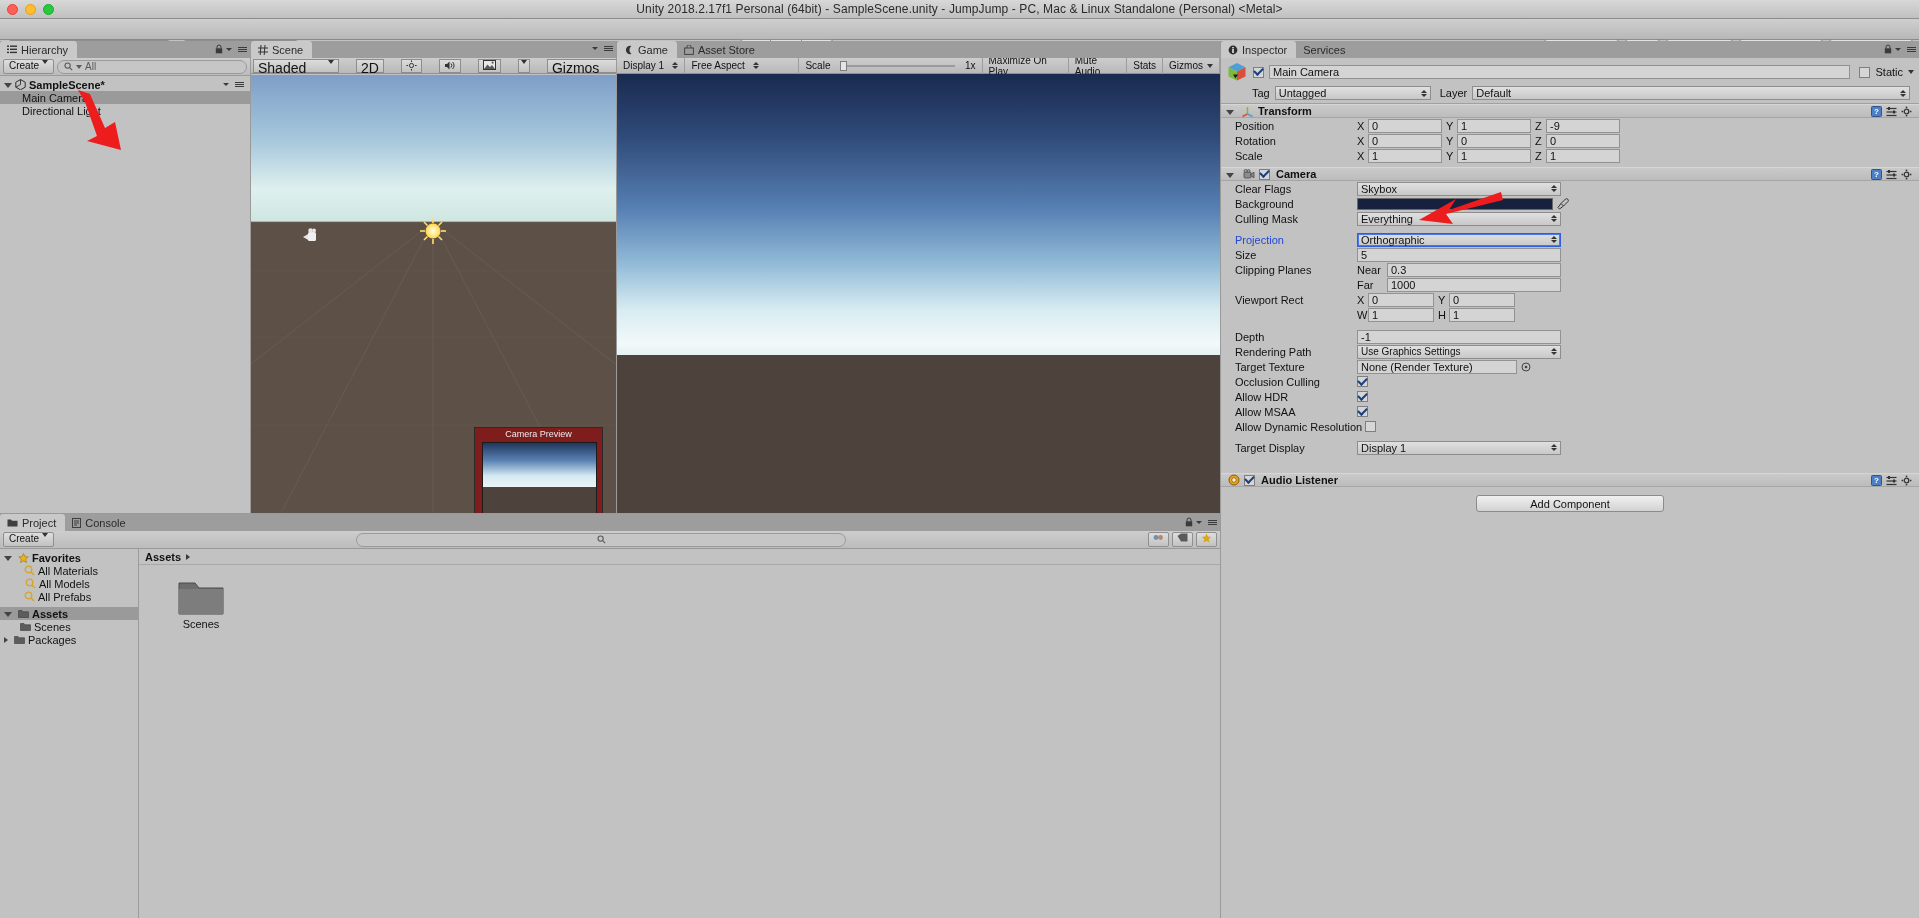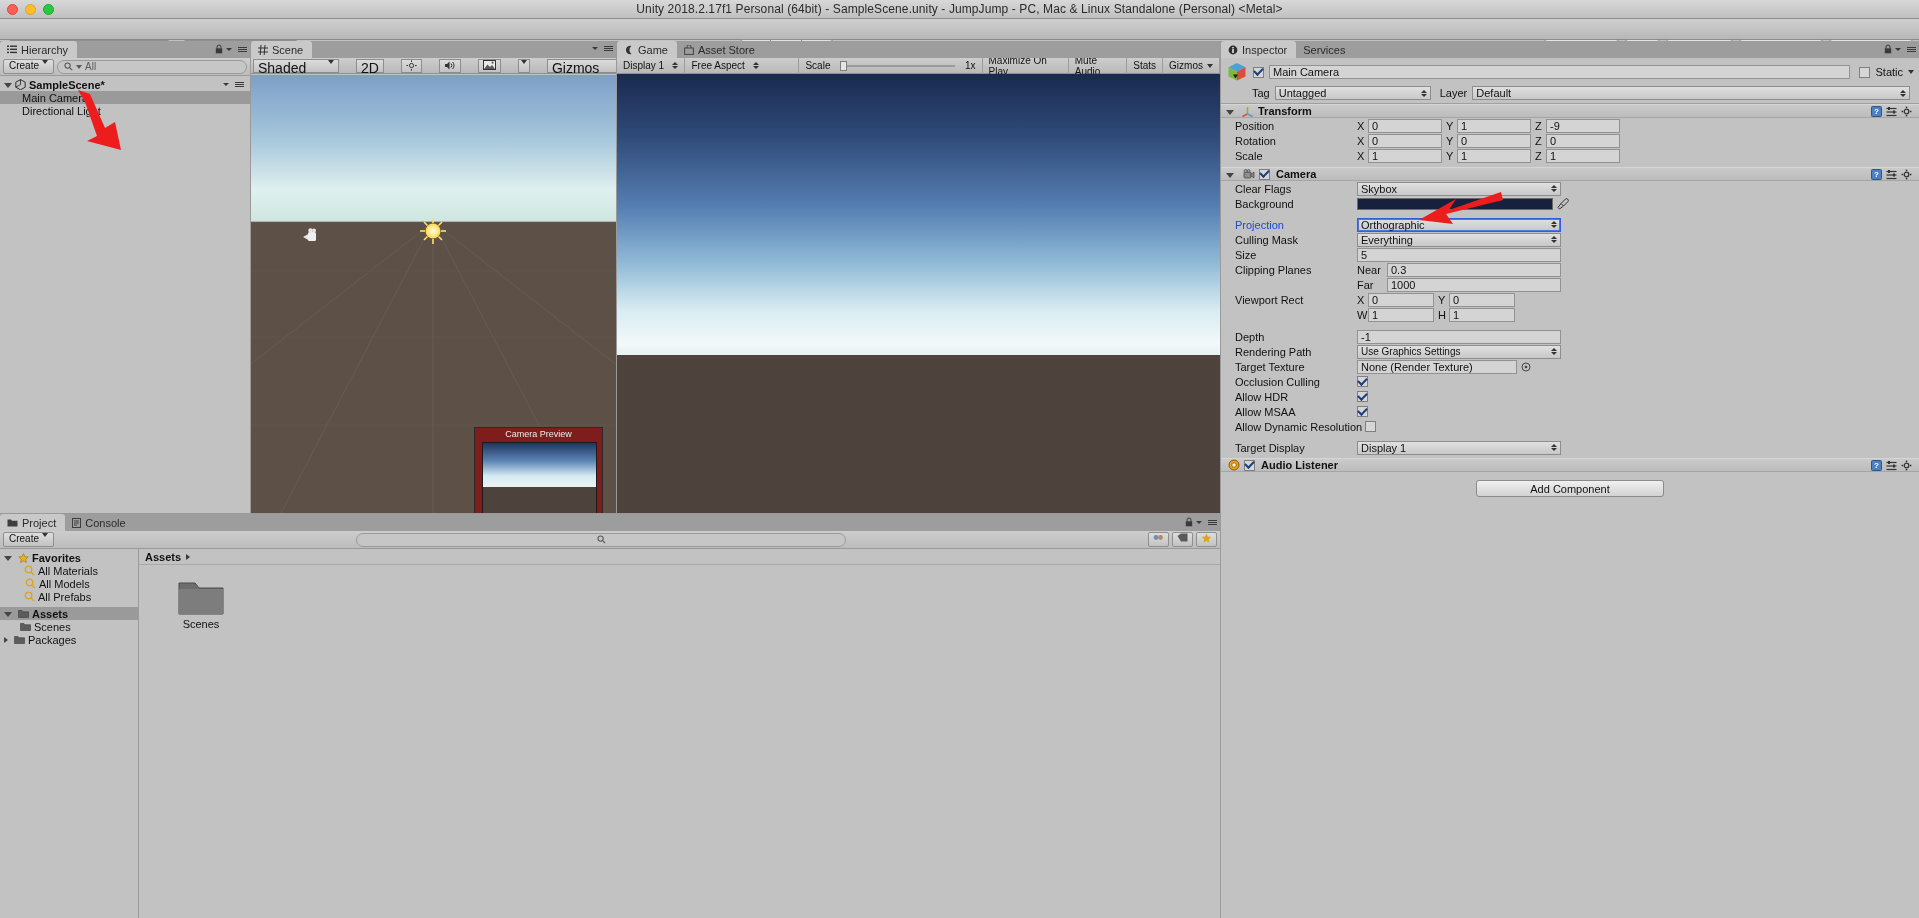--- a/index.html
+++ b/index.html
@@ -777,41 +777,41 @@
         </div>
       </div>
       <div class="row">
         <span class="lbl">Background</span>
         <div id="bgswatch" style="width: 196px; height: 12px; border: 1px solid rgb(106, 106, 106); background: rgb(22, 33, 63);"></div>
         <svg width="12" height="12" viewBox="0 0 12 12" style="margin-left:4px;">
             <path d="M8.5 1 A1.8 1.8 0 0 1 11 3.5 L6.5 8 L4 5.5 Z" fill="none" stroke="#333" stroke-width="1"></path>
             <path d="M4 5.5 L1 9.5 L2.5 11 L6.5 8" fill="none" stroke="#333" stroke-width="1"></path>
           </svg>
       </div>
+      <div class="row">
+        <span class="lbl">Culling Mask</span>
+        <div class="dropfield" style="width:204px;">
+          <span>Everything</span>
+          <span class="updown">
+              <i></i>
+              <i></i>
+            </span>
+        </div>
+      </div>
       <div class="row" style="margin-top:6px;">
         <span class="lbl blue">Projection</span>
         <div class="dropfield highlight" style="width:204px;">
           <span>Orthographic</span>
           <span class="updown">
               <i></i>
               <i></i>
             </span>
         </div>
       </div>
       <div class="row">
-        <span class="lbl">Culling Mask</span>
-        <div class="dropfield" style="width:204px;">
-          <span>Everything</span>
-          <span class="updown">
-              <i></i>
-              <i></i>
-            </span>
-        </div>
-      </div>
-      <div class="row">
         <span class="lbl">Size</span>
         <div class="txtfield" style="width:204px;">5</div>
       </div>
       <div class="row">
         <span class="lbl">Clipping Planes</span>
         <span style="width:30px;">Near</span>
         <div class="txtfield" style="width:174px;">0.3</div>
       </div>
       <div class="row">
         <span class="lbl"></span>
@@ -883,21 +883,21 @@
         <div class="dropfield" style="width:204px;">
           <span>Display 1</span>
           <span class="updown">
               <i></i>
               <i></i>
             </span>
         </div>
       </div>
     </div>
 
-    <div class="comp-header" style="margin-top:3px;">
+    <div class="comp-header" style="margin-top:18px;">
       <svg width="12" height="12" viewBox="0 0 12 12" style="margin-left:2px;">
         <circle cx="6" cy="6" r="5" fill="#e8a020" stroke="#8a5c08" stroke-width="1"></circle>
         <circle cx="6" cy="6" r="2.2" fill="#fff6e0" stroke="#8a5c08" stroke-width="0.8"></circle>
       </svg>
       <span class="cbox checked" style="margin-right:2px;"></span>
       <span>Audio Listener</span>
       <span class="comp-tools">
         <svg width="11" height="11" viewBox="0 0 11 11">
             <rect x="0.5" y="0.5" width="10" height="10" rx="1" fill="#4c7fc4" stroke="#2e5488"></rect>
             <text x="5.5" y="8.4" font-size="8" fill="#fff" text-anchor="middle" font-family="Liberation Sans">?</text>

